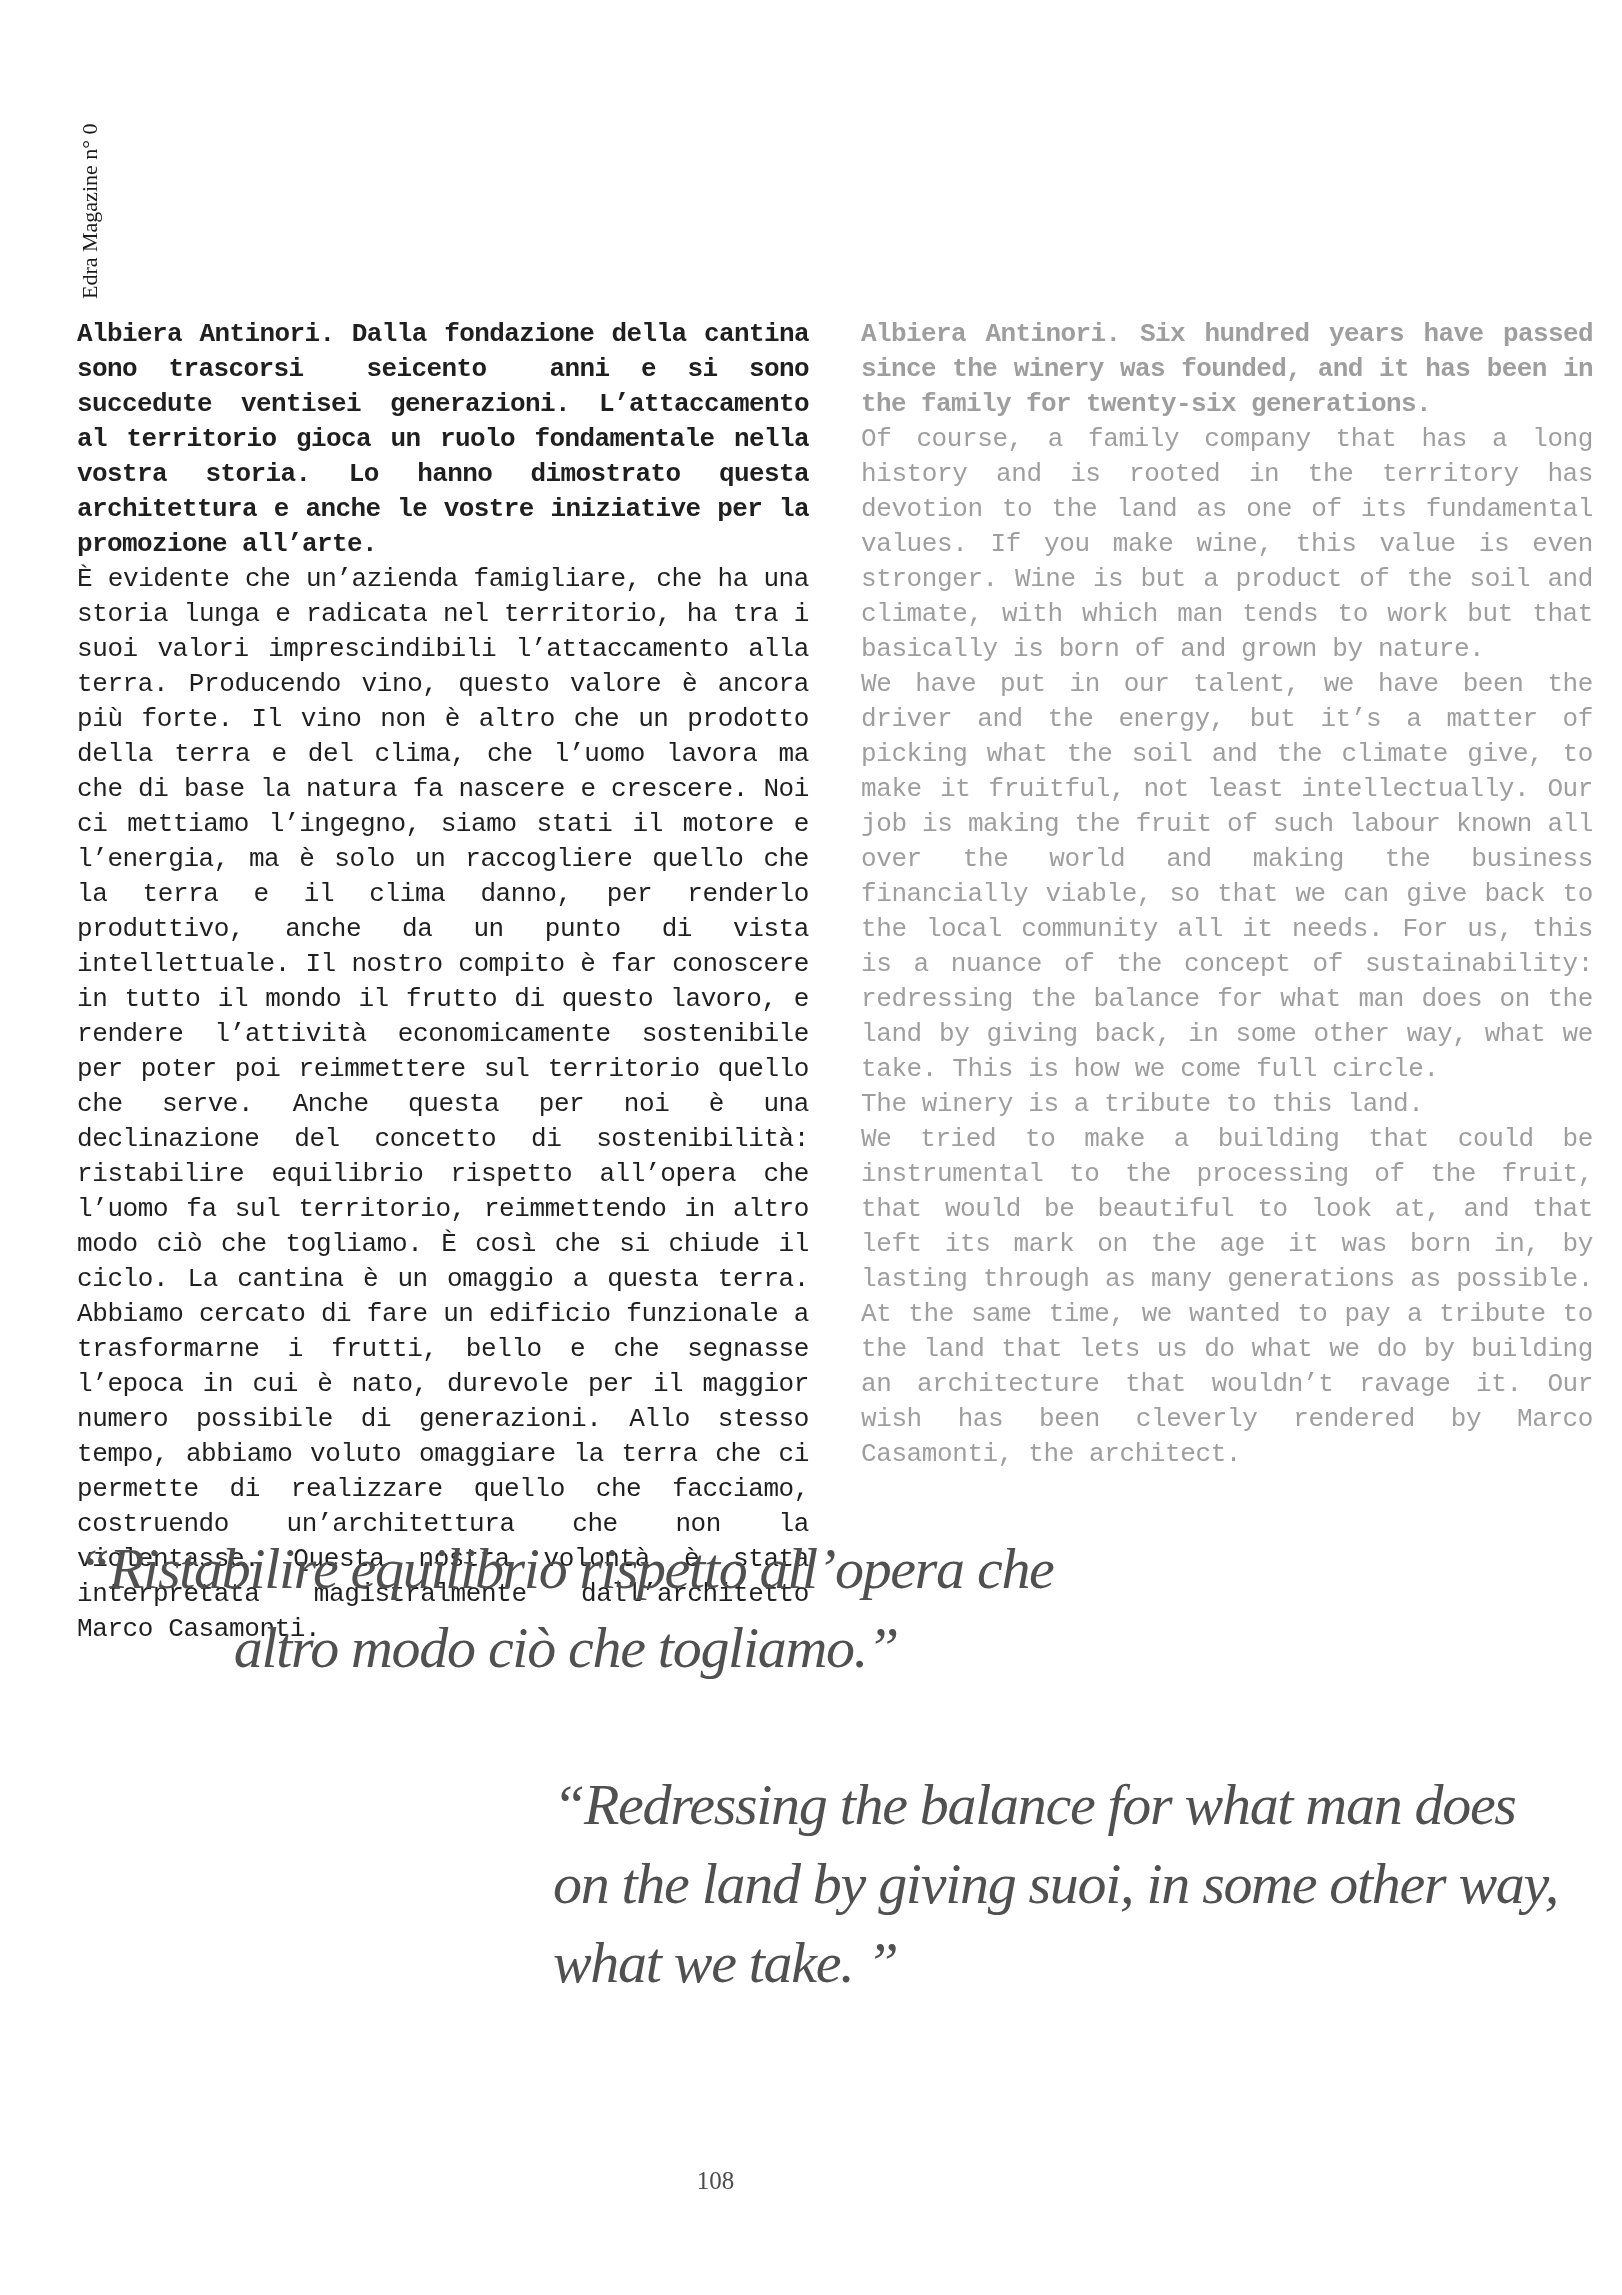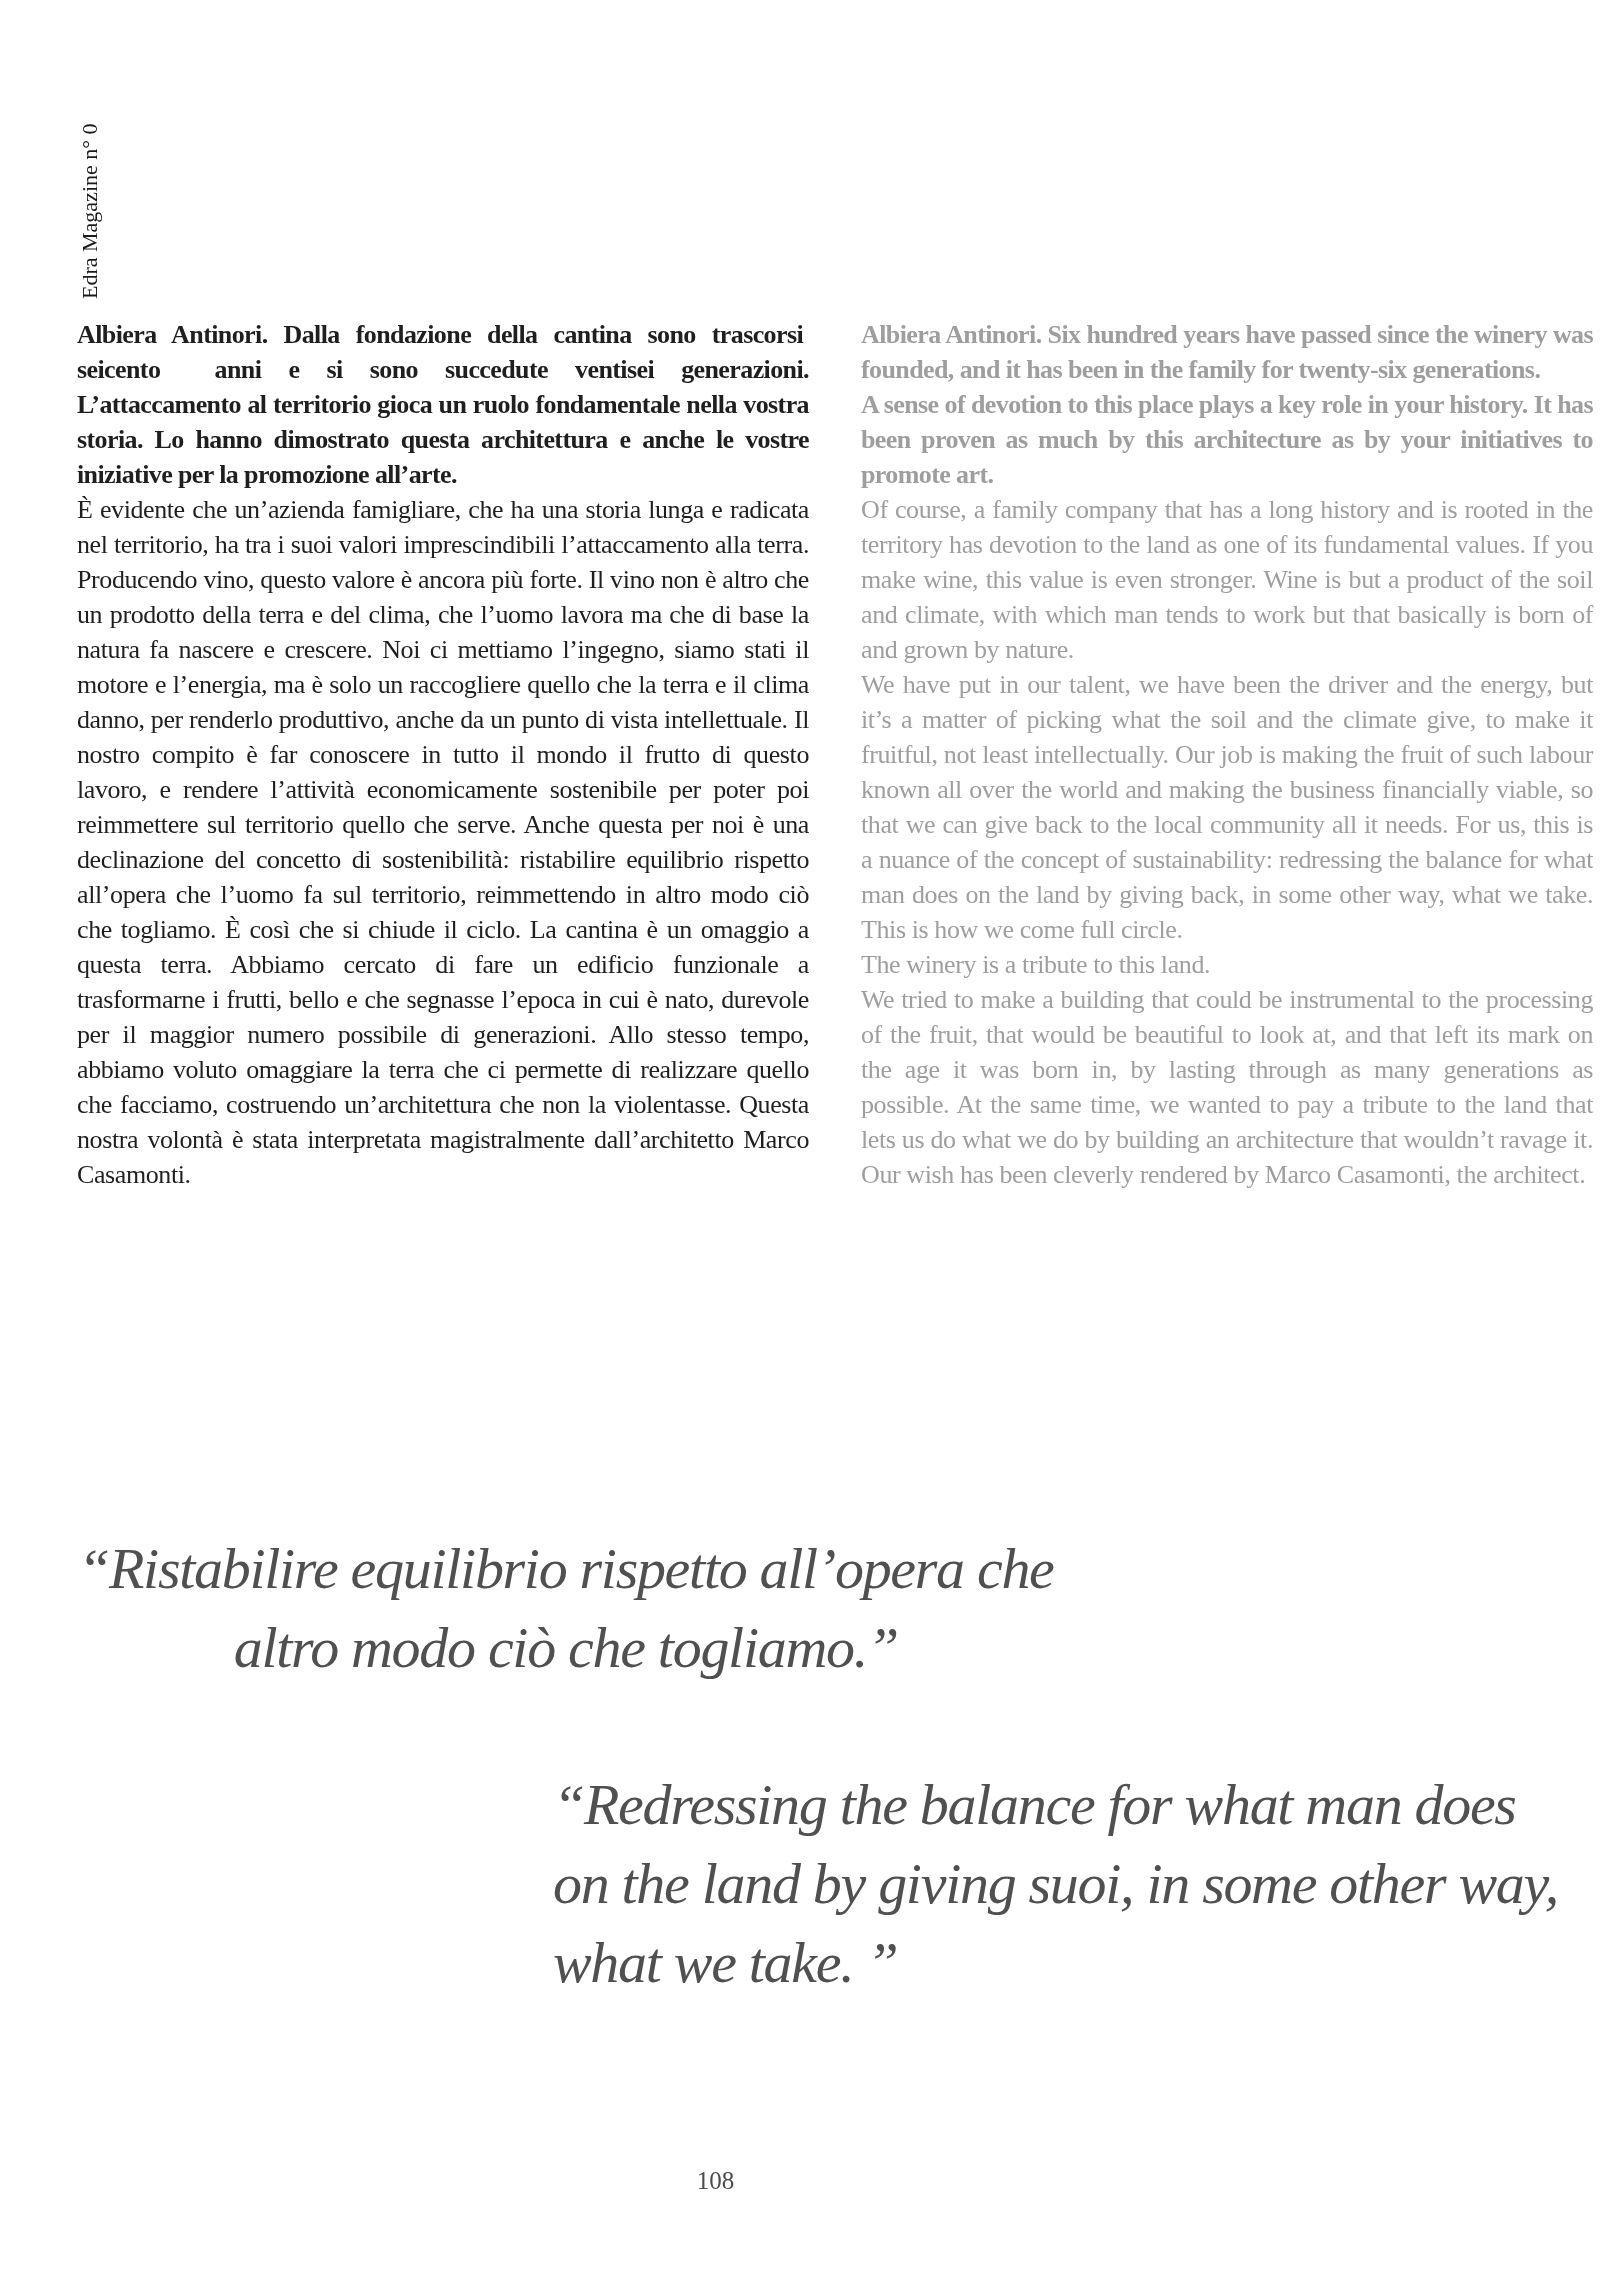--- a/index.html
+++ b/index.html
@@ -29,20 +29,21 @@
       white-space: nowrap;
     }
     .column {
       position: absolute;
       top: 317px;
       width: 732px;
       font-size: 26px;
       line-height: 35px;
       text-align: justify;
       letter-spacing: -0.4px;
+      font-family: Liberation Mono, monospace;
     }
     .column p {
       margin: 0;
     }
     .col-it {
       left: 77px;
       color: #1f1f1f;
     }
     .col-en {
       left: 825px;
@@ -90,21 +91,20 @@
 
 <div class="running-head">Edra Magazine n° 0</div>
 
 <div class="column col-it">
   <p class="lead">Albiera Antinori. Dalla fondazione della cantina sono trascorsi&nbsp; seicento&nbsp; anni e si sono succedute ventisei generazioni. L’attaccamento al territorio gioca un ruolo fondamentale nella vostra storia. Lo hanno dimostrato questa architettura e anche le vostre iniziative per la promozione all’arte.</p>
   <p>È evidente che un’azienda famigliare, che ha una storia lunga e radicata nel territorio, ha tra i suoi valori imprescindibili l’attaccamento alla terra. Producendo vino, questo valore è ancora più forte. Il vino non è altro che un prodotto della terra e del clima, che l’uomo lavora ma che di base la natura fa nascere e crescere. Noi ci mettiamo l’ingegno, siamo stati il motore e l’energia, ma è solo un raccogliere quello che la terra e il clima danno, per renderlo produttivo, anche da un punto di vista intellettuale. Il nostro compito è far conoscere in tutto il mondo il frutto di questo lavoro, e rendere l’attività economicamente sostenibile per poter poi reimmettere sul territorio quello che serve. Anche questa per noi è una declinazione del concetto di sostenibilità: ristabilire equilibrio rispetto all’opera che l’uomo fa sul territorio, reimmettendo in altro modo ciò che togliamo. È così che si chiude il ciclo. La cantina è un omaggio a questa terra. Abbiamo cercato di fare un edificio funzionale a trasformarne i frutti, bello e che segnasse l’epoca in cui è nato, durevole per il maggior numero possibile di generazioni. Allo stesso tempo, abbiamo voluto omaggiare la terra che ci permette di realizzare quello che facciamo, costruendo un’architettura che non la violentasse. Questa nostra volontà è stata interpretata magistralmente dall’architetto Marco Casamonti.</p>
 </div>
 
 <div class="column col-en">
   <p class="lead">Albiera Antinori. Six hundred years have passed since the winery was founded, and it has been in the family for twenty-six generations.</p>
-  <p class="lead">A sense of devotion to this place plays a key role in your history. It has been proven as much by this architecture as by your initiatives to promote art.</p>
   <p>Of course, a family company that has a long history and is rooted in the territory has devotion to the land as one of its fundamental values. If you make wine, this value is even stronger. Wine is but a product of the soil and climate, with which man tends to work but that basically is born of and grown by nature.</p>
   <p>We have put in our talent, we have been the driver and the energy, but it’s a matter of picking what the soil and the climate give, to make it fruitful, not least intellectually. Our job is making the fruit of such labour known all over the world and making the business financially viable, so that we can give back to the local community all it needs. For us, this is a nuance of the concept of sustainability: redressing the balance for what man does on the land by giving back, in some other way, what we take. This is how we come full circle.</p>
   <p>The winery is a tribute to this land.</p>
   <p>We tried to make a building that could be instrumental to the processing of the fruit, that would be beautiful to look at, and that left its mark on the age it was born in, by lasting through as many generations as possible. At the same time, we wanted to pay a tribute to the land that lets us do what we do by building an architecture that wouldn’t ravage it. Our wish has been cleverly rendered by Marco Casamonti, the architect.</p>
 </div>
 
 <div class="quote quote-it">
   <span class="line">“Ristabilire equilibrio rispetto all’opera che</span>
   <span class="line">altro modo ciò che togliamo.”</span>
 </div>

